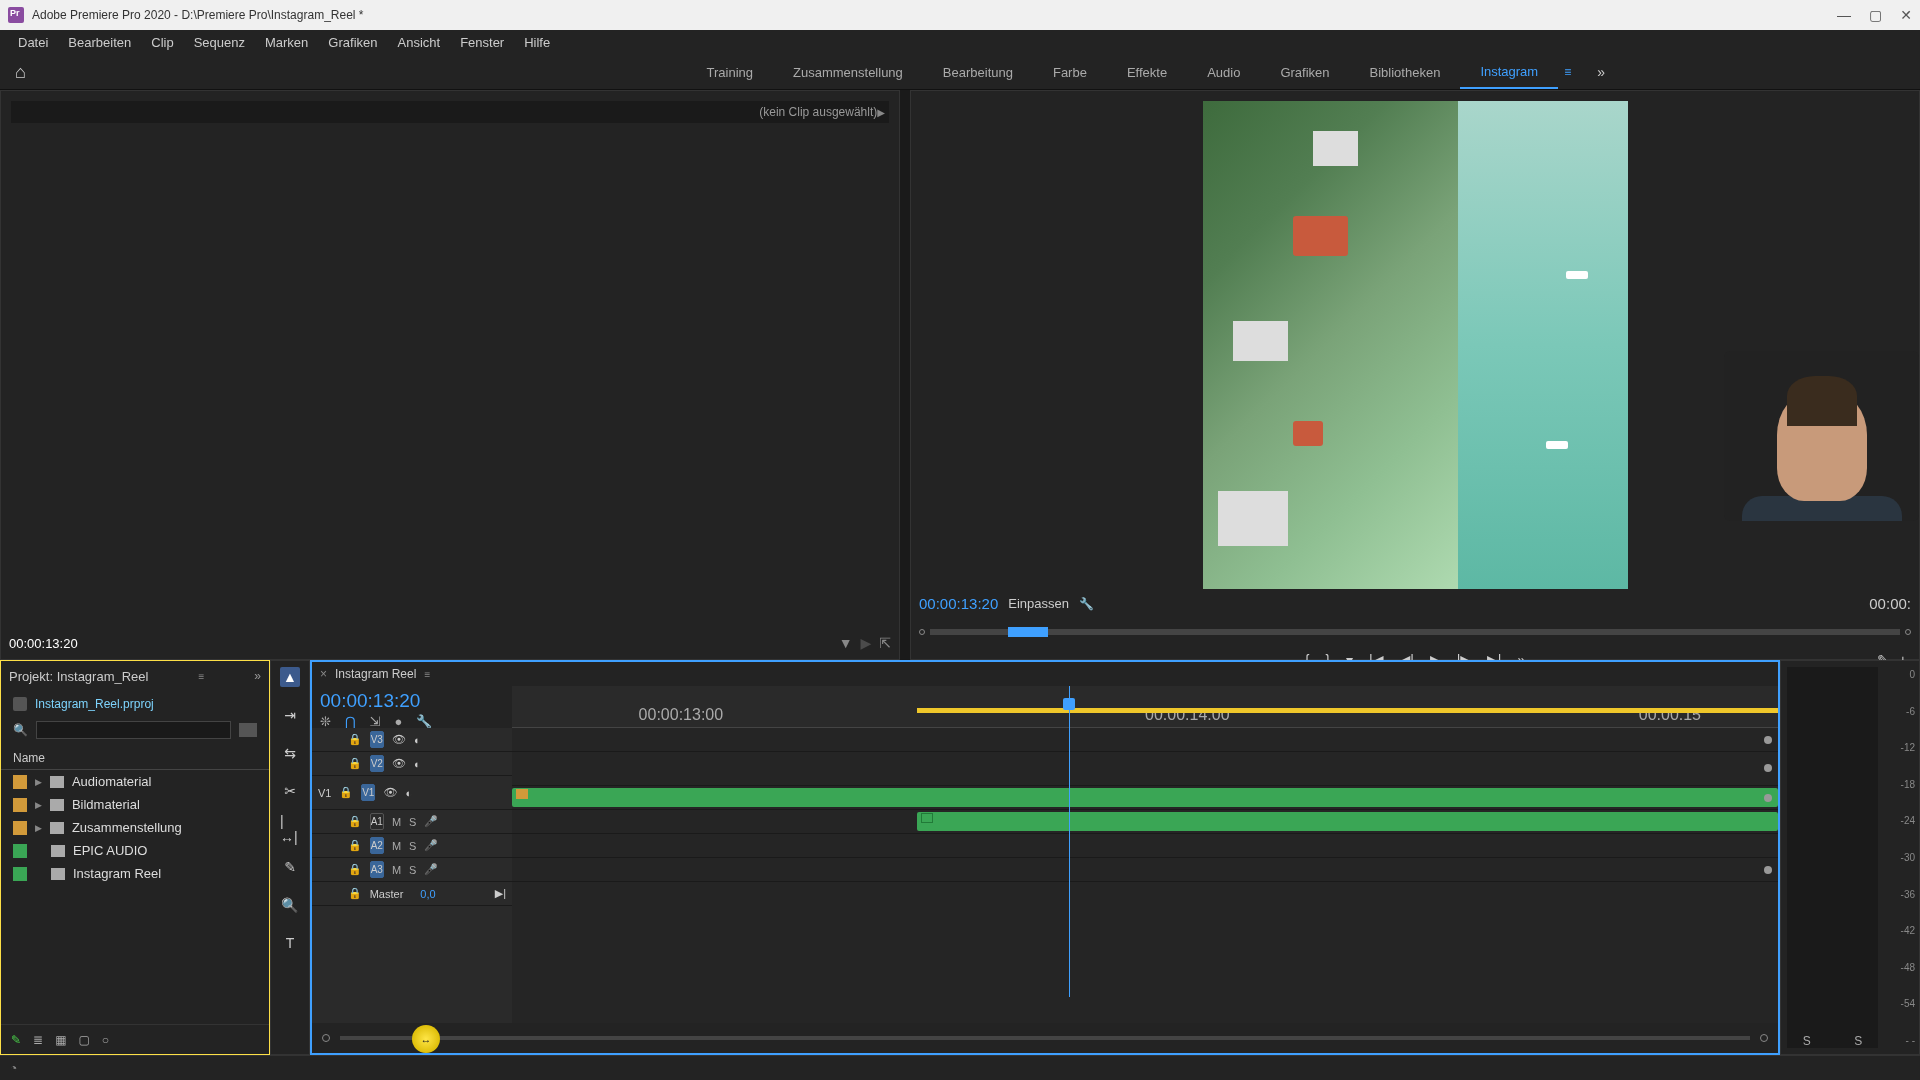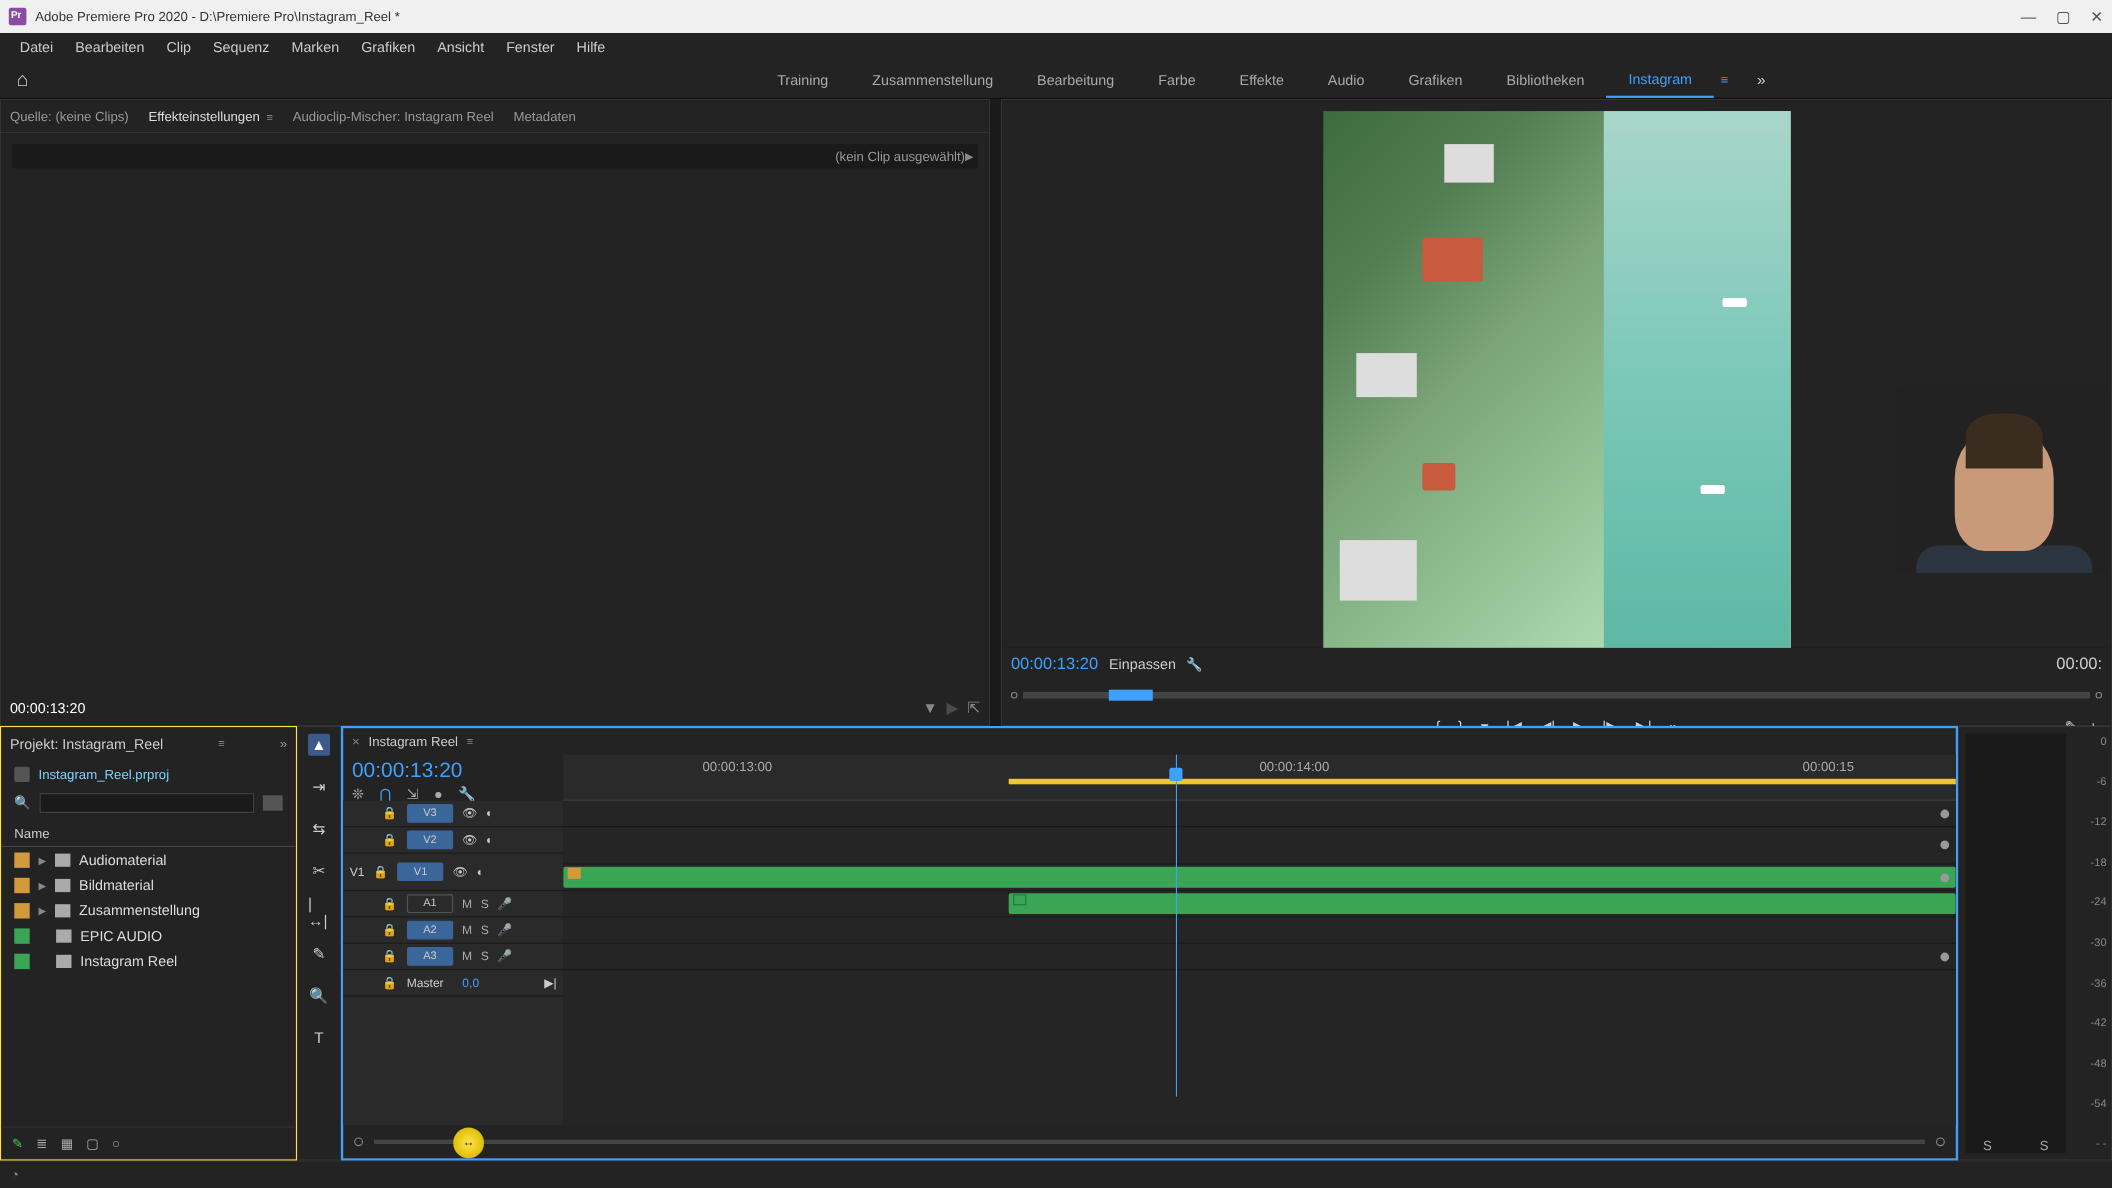--- a/index.html
+++ b/index.html
@@ -102,31 +102,31 @@
 
   
   .timelinepanel { flex: 1; background: #232323; border: 2px solid #3fa0ff; display: flex; flex-direction: column; position: relative; }
   .tl-tabs { height: 24px; display: flex; align-items: center; padding: 0 8px; color: #ccc; gap: 8px; }
   .tl-top { height: 42px; display: flex; }
   .tl-timer { width: 200px; padding: 4px 8px; }
   .tl-timer .big { color: #3fa0ff; font-size: 19px; font-weight: 500; }
   .tl-timer .icons { display: flex; gap: 14px; margin-top: 2px; font-size: 13px; color: #aaa; }
   .tl-timer .icons .snap { color: #3fa0ff; }
   .tl-ruler { flex: 1; position: relative; background: #2a2a2a; border-bottom: 1px solid #444; }
-  .tl-rlabel { position: absolute; top: 4px; color: #aaa; font-size: 12px; }
+  .tl-rlabel { position: absolute; top: 20px; color: #aaa; font-size: 16px; }
   .tl-playhead { position: absolute; top: 0; bottom: -270px; width: 1px; background: #3fa0ff; z-index: 5; }
   .tl-playhead::before { content: ''; position: absolute; top: 12px; left: -6px; width: 12px; height: 12px; background: #3fa0ff; border-radius: 2px; }
   .tl-yellowbar { position: absolute; top: 22px; height: 5px; background: #efc72a; }
 
   .tl-tracks { flex: 1; display: flex; }
   .tl-trackheads { width: 200px; background: #2a2a2a; display: flex; flex-direction: column; }
   .tl-trackhead { height: 24px; border-bottom: 1px solid #1a1a1a; display: flex; align-items: center; padding: 0 6px; gap: 8px; font-size: 11px; color: #ccc; }
   .tl-trackhead.V1 { height: 34px; }
   .tl-trackhead .lock { color: #888; }
-  .tl-trackhead .box { padding: 2px 14px; border: 1px solid #555; border-radius: 2px; font-size: 10px; }
+  .tl-trackhead .box { padding: 2px 0; border: 1px solid #555; border-radius: 2px; font-size: 10px; }
   .tl-trackhead .box.sel { background: #3a6699; border-color: #3a6699; }
   .tl-trackhead .eye { font-size: 11px; }
   .tl-trackhead .m, .tl-trackhead .s, .tl-trackhead .mic { font-size: 11px; color: #aaa; }
   .tl-trackhead.master .val { color: #3fa0ff; margin-left: 9px; }
   .tl-trackhead .pright { margin-left: auto; }
 
   .tl-trackbody { flex: 1; background: #252525; position: relative; overflow: hidden; }
   .tl-track { height: 24px; border-bottom: 1px solid #1a1a1a; position: relative; }
   .tl-track.V1 { height: 34px; }
   .tl-clip { position: absolute; top: 2px; bottom: 2px; border-radius: 2px; padding: 1px 4px; font-size: 10px; overflow: hidden; }
@@ -189,26 +189,20 @@
   <span class="ws">Grafiken</span>
   <span class="ws">Bibliotheken</span>
   <span class="ws active">Instagram</span>
   <span class="wsmenu">≡</span>
   <span class="overflow">»</span>
   <div style="width:300px"></div>
 </div>
 
 <div class="toprow">
   <div class="sourcepanel">
-    <div class="paneltabs">
-      <span class="tab">Quelle: (keine Clips)</span>
-      <span class="tab active">Effekteinstellungen</span>
-      <span class="tab">Audioclip-Mischer: Instagram Reel</span>
-      <span class="tab">Metadaten</span>
-    </div>
     <div class="source-body">
       <div class="noclip">
         <span>(kein Clip ausgewählt)</span>
         <span class="arrow">▶</span>
       </div>
       <div class="source-timer">00:00:13:20</div>
       <div class="source-tools">
         <span>▼</span>
         <span style="opacity:.4">▶</span>
         <span>⇱</span>

